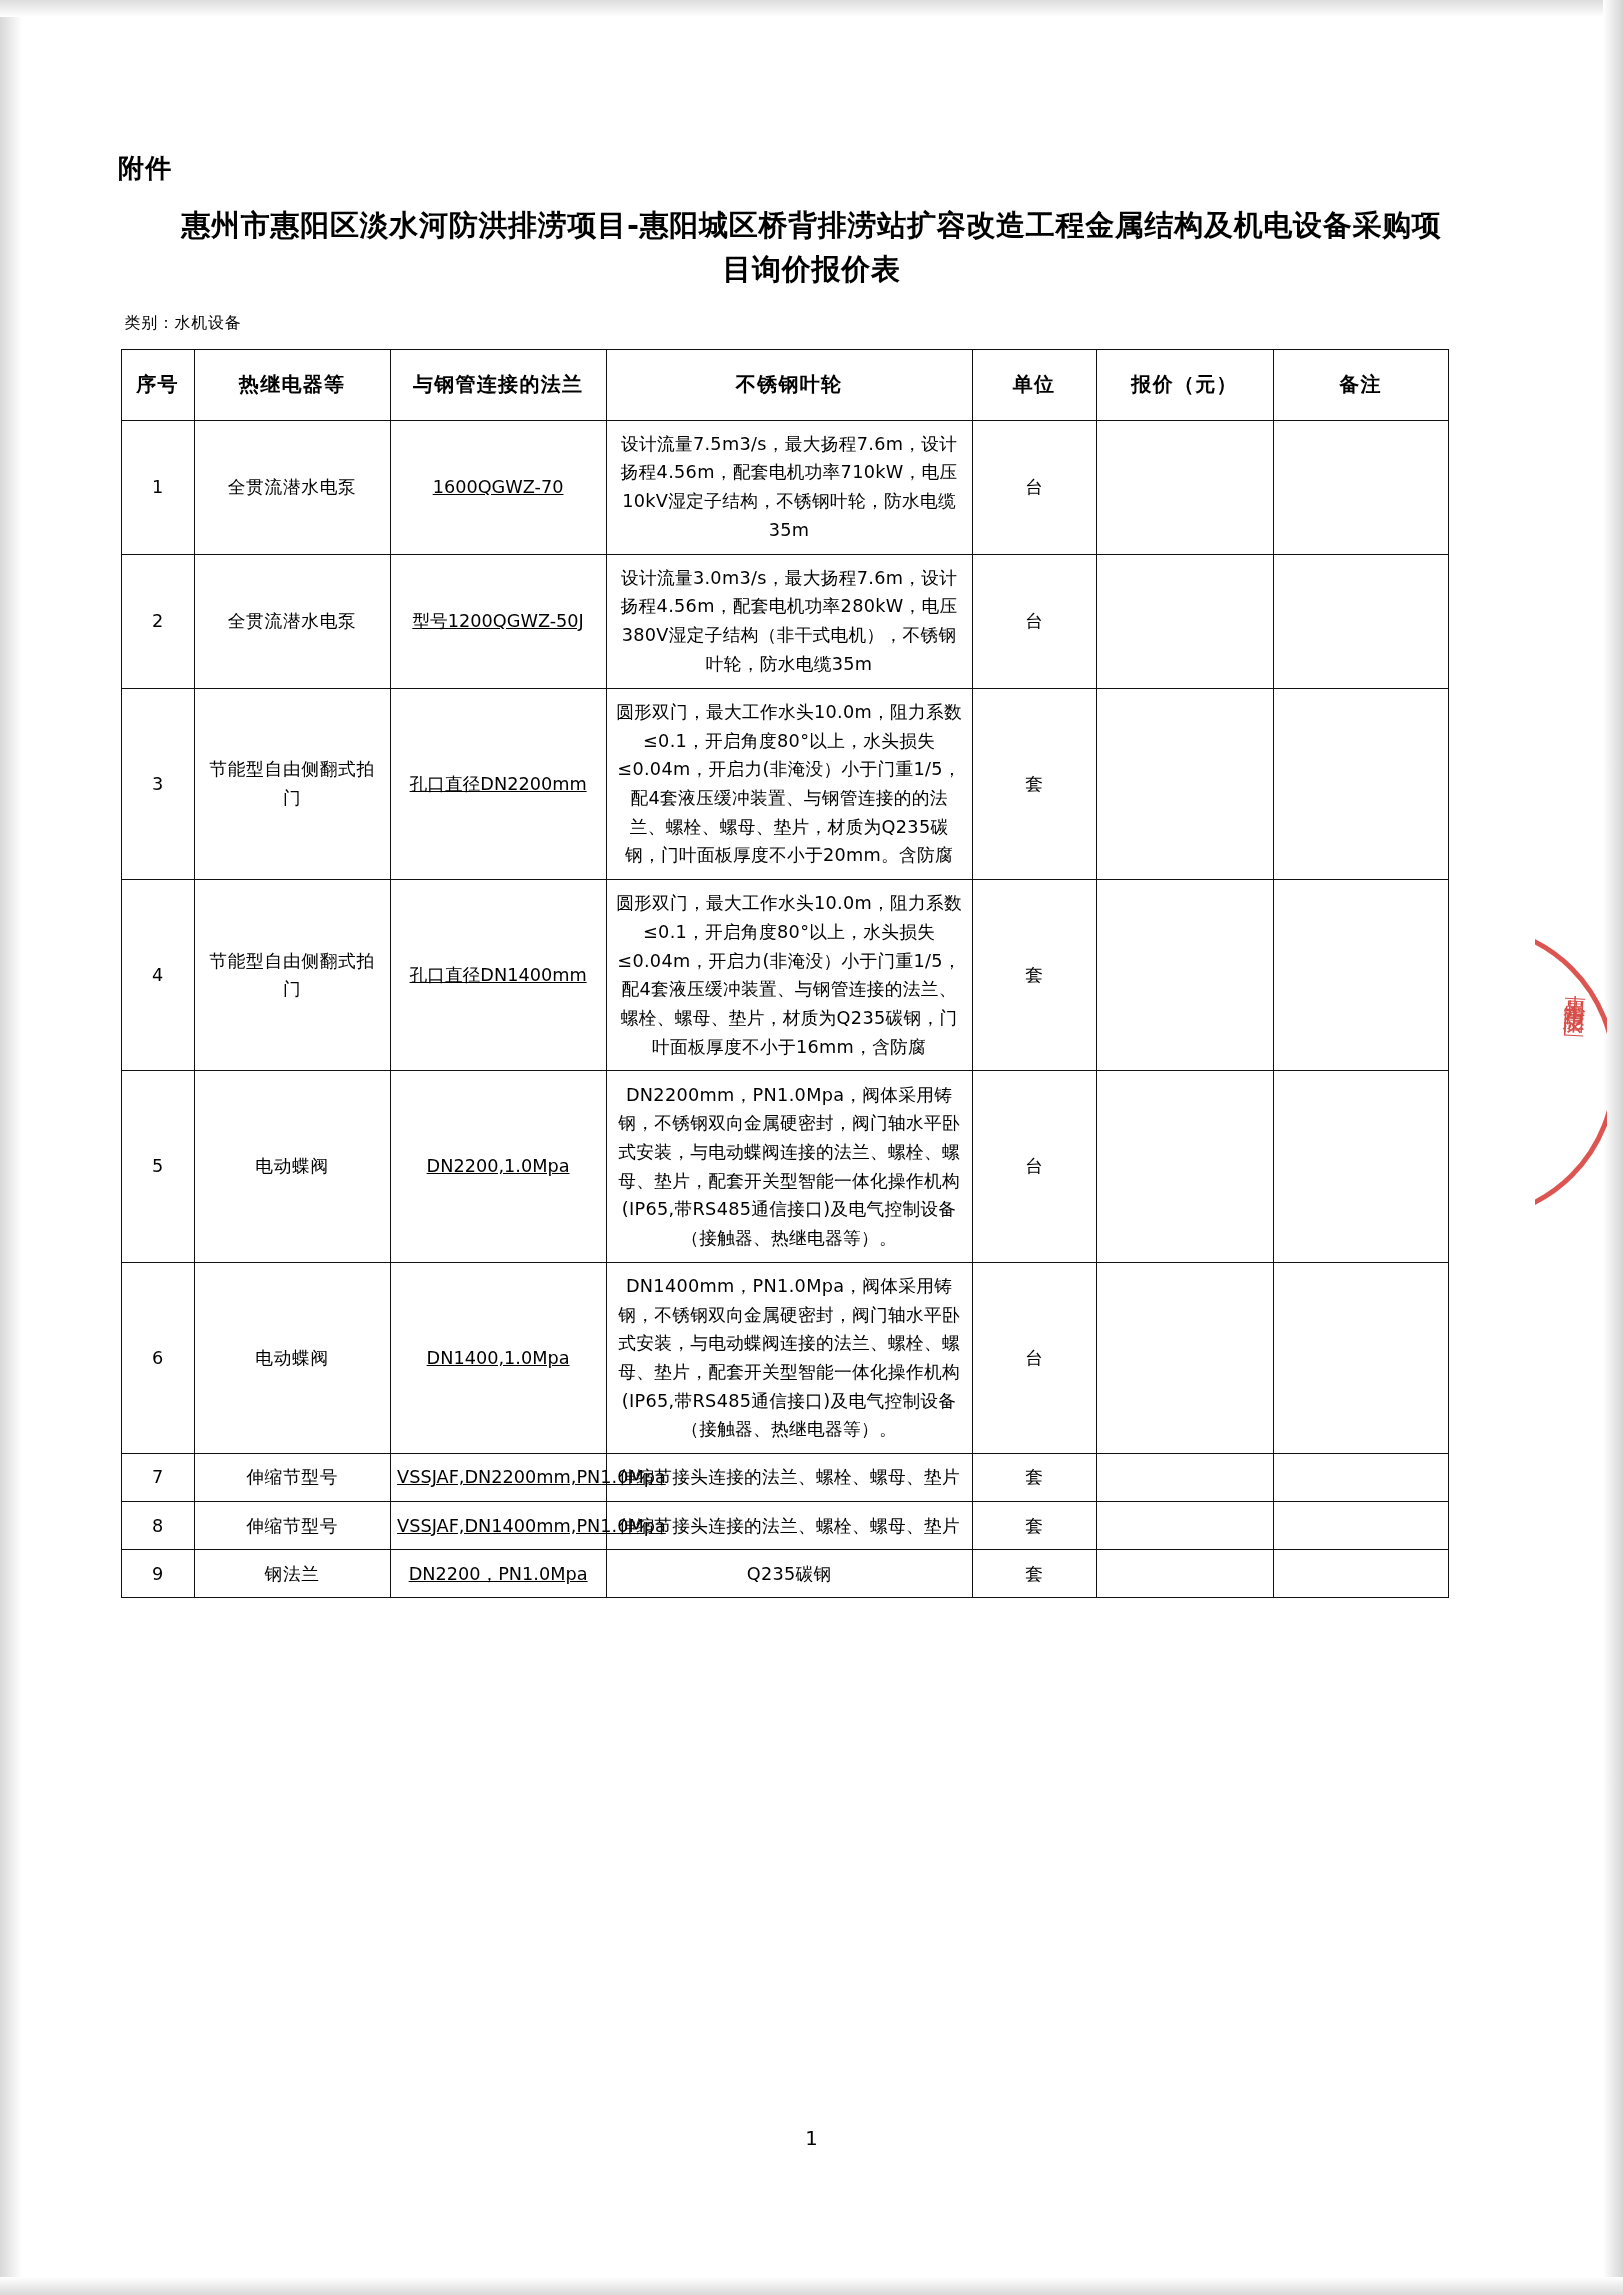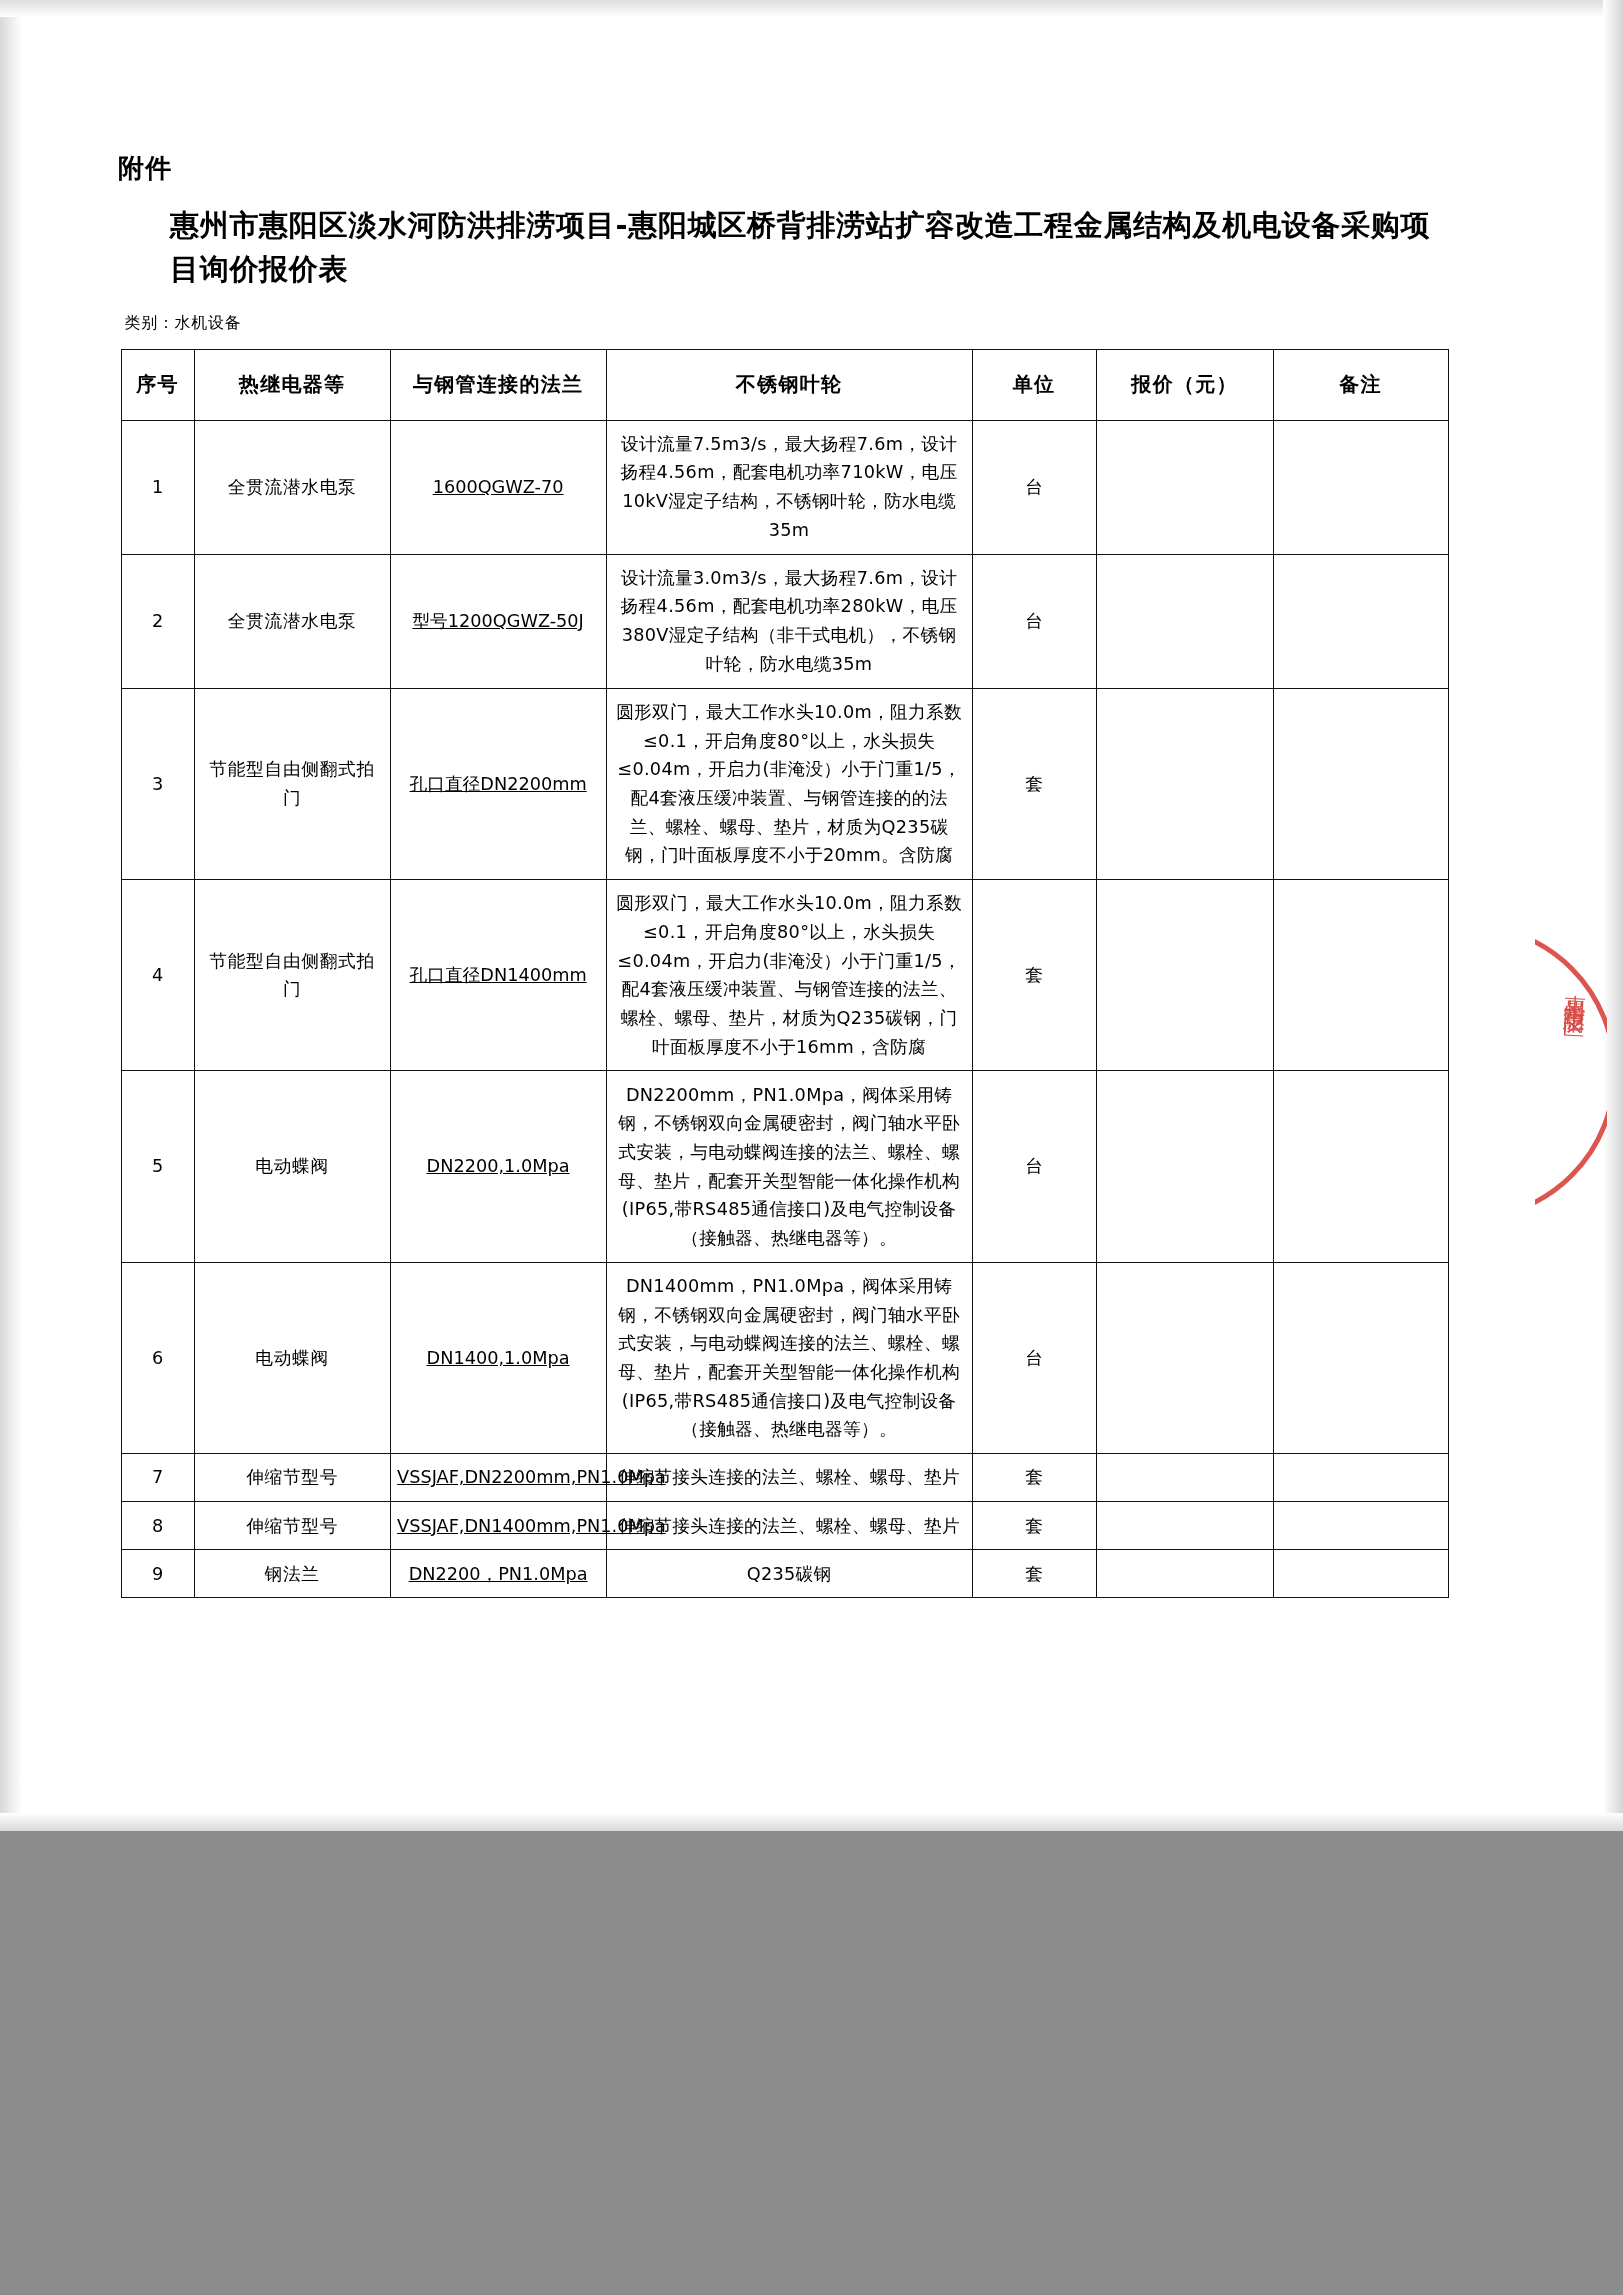--- a/index.html
+++ b/index.html
@@ -2,21 +2,21 @@
 <html style="font-size:10.5px"><head>
 <meta charset="utf-8">
 <style>
   html, body {
     margin: 0;
     padding: 0;
     background: #8c8c8c;
   }
   .page {
     width: 1623px;
-    height: 1831px;
+    height: 2295px;
     background: #ffffff;
     position: relative;
     box-sizing: border-box;
     font-family: "Liberation Serif", "DejaVu Serif", serif;
     color: #000;
     overflow: hidden;
   }
   
   .scan-edge-left {
     position: absolute;
@@ -60,20 +60,21 @@
     font-weight: 700;
     letter-spacing: 1.3px;
     margin-bottom: 17px;
   }
 
   .doc-title {
     font-family: "DejaVu Sans", "Liberation Sans", sans-serif;
     font-size: 29px;
     font-weight: 700;
     line-height: 1.52;
+    text-align: center;
     margin: 4px auto 22px auto;
     width: 1283px;
     letter-spacing: 0.7px;
   }
 
   .category-line {
     font-family: "DejaVu Sans", "Liberation Sans", sans-serif;
     font-size: 16px;
     margin-left: 6.5px;
     margin-bottom: 14.4px;

